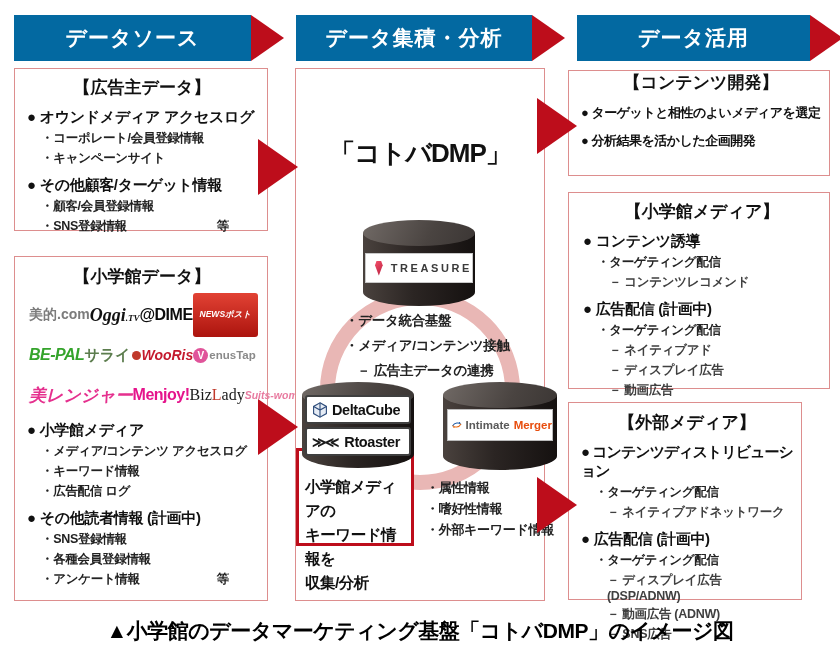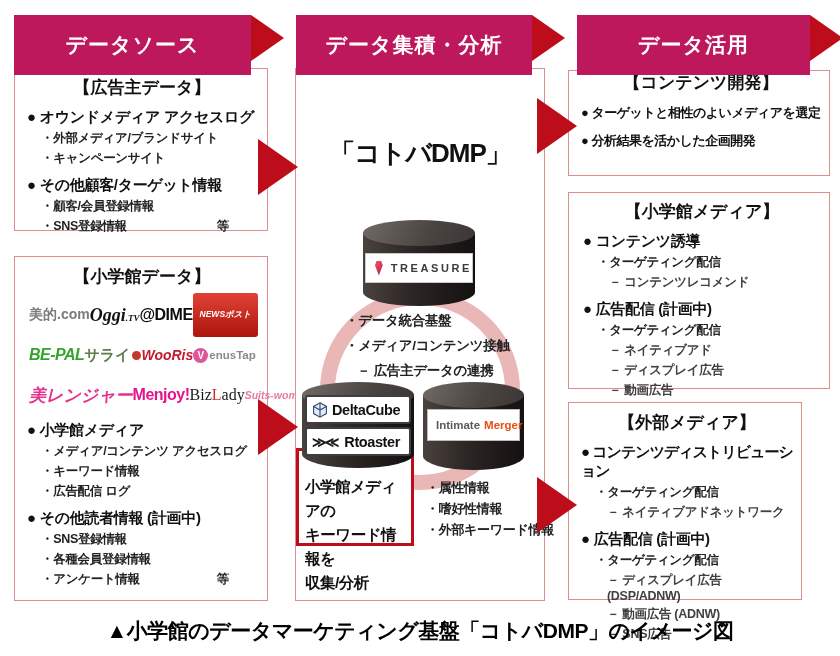--- a/index.html
+++ b/index.html
@@ -1,20 +1,20 @@
 <!DOCTYPE html>
 <html><head>
 <meta charset="utf-8">
 <style>
   * { margin:0; padding:0; box-sizing:border-box; }
   body { background:#fff; font-family:"Liberation Sans", sans-serif; }
   #stage { position:relative; width:840px; height:656px; background:#fff; overflow:hidden; }
 
   
-  .banner { position:absolute; top:15px; height:60px; background:#be185d;
+  .banner { position:absolute; top:15px; height:46px; background:#0369a1;
             display:flex; align-items:center; justify-content:center; z-index:4; }
   .banner::after { content:""; position:absolute; right:-33px; top:0;
             border-top:23px solid transparent; border-bottom:23px solid transparent;
             border-left:33px solid #bd0d1b; }
   .banner span { color:#fff; font-weight:700; font-size:21px; letter-spacing:1px; }
   #banner-source  { left:14px;  width:237px; }
   #banner-analysis{ left:296px; width:236px; }
   #banner-usage   { left:577px; width:233px; }
 
   
@@ -49,21 +49,21 @@
           border:15px solid #e9b7b5; border-radius:50%; z-index:1; }
 
   .cyl { position:absolute; z-index:2; }
   .cyl-top  { position:absolute; left:0; right:0; top:0; height:26px; border-radius:50%;
               background:linear-gradient(115deg,#716a66,#4a4441 60%,#3b3634); z-index:2; }
   .cyl-body { position:absolute; left:0; right:0; top:13px; bottom:0;
               background:linear-gradient(to right,#4a423e,#2b2523 45%,#151110);
               border-radius:0 0 50% 50% / 0 0 14px 14px; }
   #cyl-treasure { left:363px; top:220px; width:112px; height:86px; }
   #cyl-delta    { left:302px; top:382px; width:112px; height:86px; }
-  #cyl-im       { left:423px; top:382px; width:101px; height:88px; }
+  #cyl-im       { left:443px; top:382px; width:114px; height:88px; }
 
   .tr-band { position:absolute; left:2px; right:2px; top:33px; height:30px; background:#fff;
              border:1px solid #c9c9c9; display:flex; align-items:center; z-index:3; }
   .tr-diamond { width:17px; height:15px; margin:0 8px 0 9px;
              background:linear-gradient(135deg,#f4506a,#b51e3e);
              clip-path:polygon(22% 0,78% 0,100% 32%,50% 100%,0 32%); }
   .tr-text { font-size:11px; font-weight:700; letter-spacing:2.6px; color:#3a3a3a; }
 
   .chip { position:absolute; left:3px; right:3px; height:29px; background:#fff;
           border:2px solid #3f3f3f; border-radius:3px; display:flex; align-items:center;
@@ -132,21 +132,21 @@
   </div>
 
   <div class="tri" id="arrow-src-dmp"></div>
   <div class="tri" id="arrow-dmp-r1"></div>
   <div class="tri" id="arrow-shg-dmp"></div>
   <div class="tri" id="arrow-dmp-r3"></div>
 
   <div class="box" id="boxA">
     <div class="box-title">【広告主データ】</div>
     <div class="h">● オウンドメディア アクセスログ</div>
-    <div class="s">・外部メディア/ブランドサイト</div>
+    <div class="s">・コーポレート/会員登録情報</div>
     <div class="s">・キャンペーンサイト</div>
     <div class="h">● その他顧客/ターゲット情報</div>
     <div class="s">・顧客/会員登録情報</div>
     <div class="s row-etc">
       <span>・SNS登録情報</span>
       <span>等</span>
     </div>
   </div>
 
   <div class="box" id="boxB">

